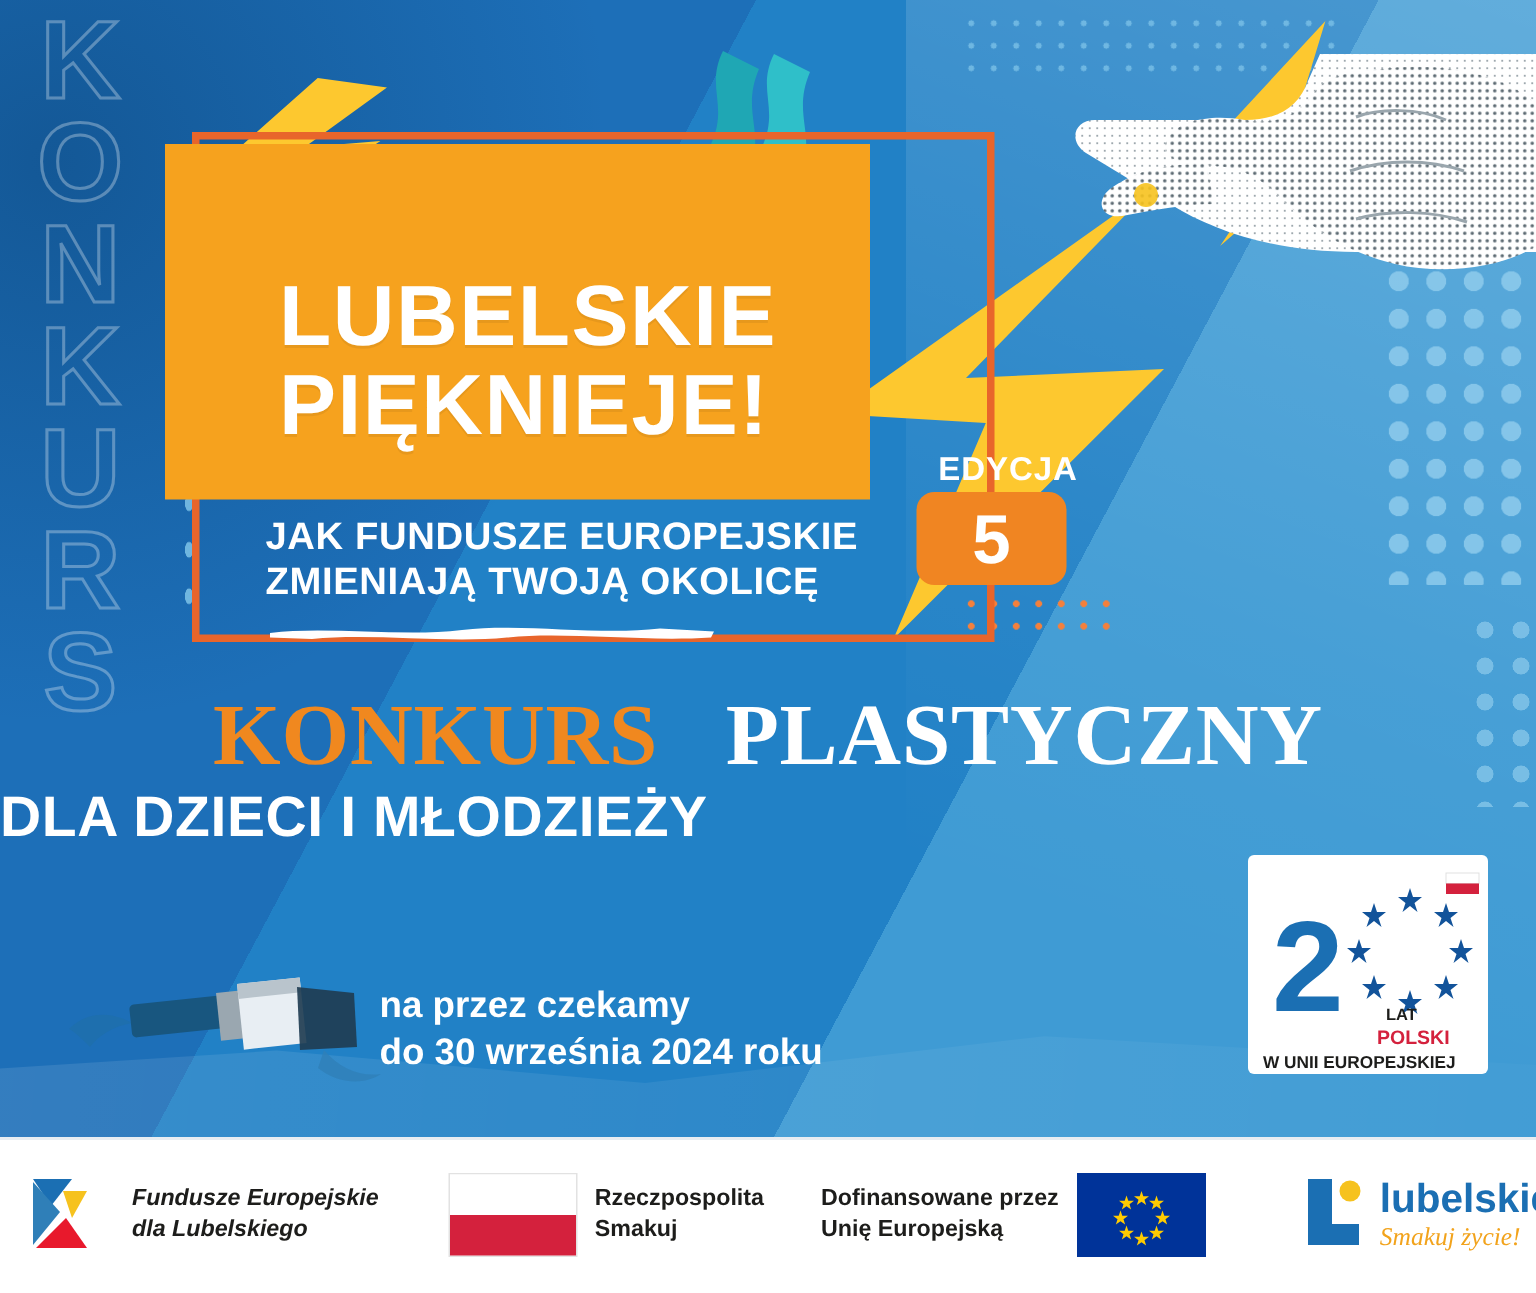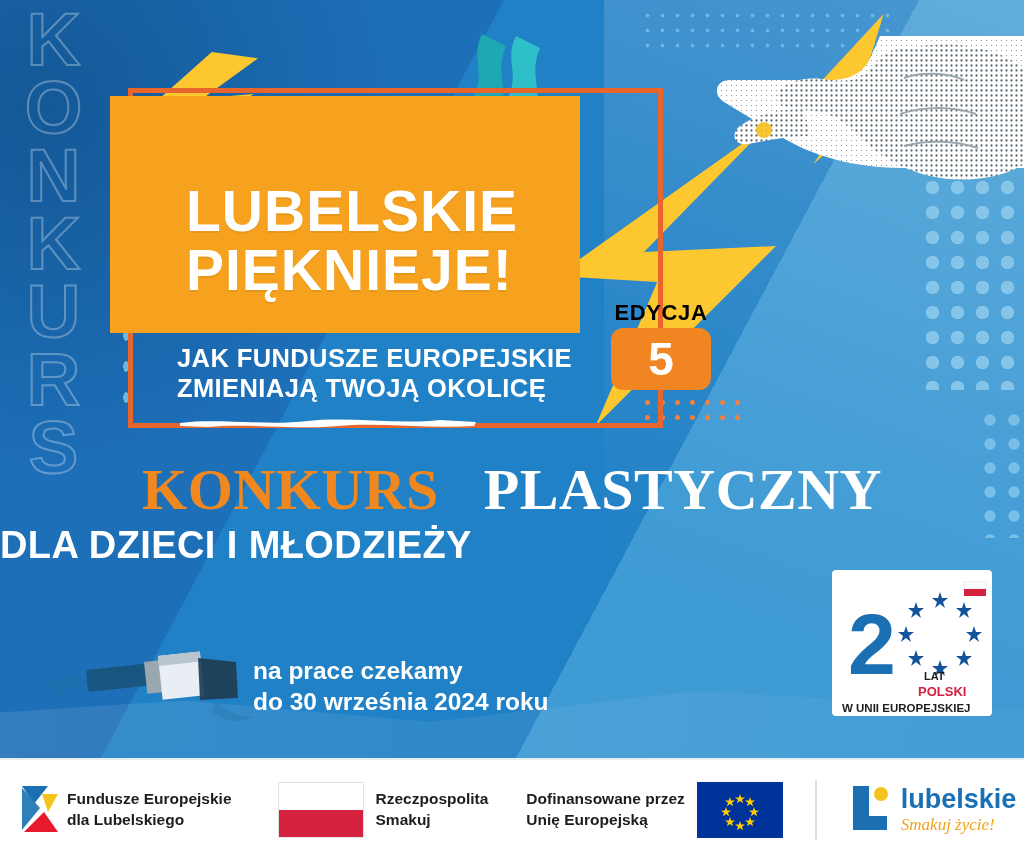--- a/index.html
+++ b/index.html
@@ -119,22 +119,22 @@
   
   .hand {
     position: absolute; right: 0px; top: 18px; width: 420px; height: 240px;
   }
 
   
   .edycja {
     position: absolute; left: 600px; top: 300px; width: 122px; height: 90px;
   }
   .edycja .label {
-    position: absolute; top: 0; left: 0; width: 122px;
-    text-align: center; color: #000000; font-weight: bold; font-size: 22px;
+    position: absolute; top: 0; left: 11px; width: 122px;
+    text-align: center; color: #ffffff; font-weight: bold; font-size: 22px;
     letter-spacing: .6px;
   }
   .edycja .chip {
     position: absolute; top: 28px; left: 11px; width: 100px; height: 62px;
     background: #f08522; border-radius: 12px;
     display: flex; align-items: center; justify-content: center;
   }
   .edycja .chip span {
     color: #ffffff; font-weight: bold; font-size: 46px; line-height: 1;
   }
@@ -294,21 +294,21 @@
       <rect x="46" y="30" width="62" height="22" rx="3" fill="#18567f" transform="rotate(-6 46 30)"></rect>
       <rect x="104" y="22" width="16" height="32" fill="#9aa7b0" transform="rotate(-6 104 22)"></rect>
       <rect x="118" y="16" width="42" height="44" fill="#e8eef3" transform="rotate(-6 118 16)"></rect>
       <rect x="118" y="16" width="42" height="10" fill="#b9c4cc" transform="rotate(-6 118 16)"></rect>
       <path d="M158 18 L196 22 L198 58 L160 60 Z" fill="#1f3d52" opacity="0.92"></path>
       <path d="M176 60 C186 72 200 78 214 76 C202 84 184 82 172 72 Z" fill="#2f7fb8" opacity="0.8"></path>
     </svg>
   </div>
 
   <div class="deadline">
-    <div>na prace czekamy</div>
+    <div>na przez czekamy</div>
     <div>do 30 września 2024 roku</div>
   </div>
 
   <div class="ue20">
     <svg viewBox="0 0 160 146" width="160" height="146">
       <text x="16" y="104" font-family="Liberation Sans, sans-serif" font-size="86" font-weight="bold" fill="#1b6fb3">2</text>
 
       <g fill="#1b6fb3">
         <circle cx="108" cy="56" r="0"></circle>
       </g>
@@ -338,21 +338,21 @@
 
     <div class="fitem" style="margin-left:18px;">
       <div class="fe-logo">
         <svg viewBox="0 0 46 56" width="46" height="56">
           <polygon points="4,4 30,4 16,22" fill="#1b6fb3"></polygon>
           <polygon points="4,6 4,48 22,26" fill="#2f7fb8"></polygon>
           <polygon points="6,50 26,30 40,50" fill="#e8192c"></polygon>
           <polygon points="24,12 40,12 30,30" fill="#f6c21e"></polygon>
         </svg>
       </div>
-      <div class="txt" style="margin-left:3px;">
+      <div class="txt" style="margin-left:24px;font-style:italic;">
         <div>Fundusze Europejskie</div>
         <div>dla Lubelskiego</div>
       </div>
     </div>
 
     <div class="fitem" style="margin-left:46px;">
       <div class="flag-pl">
         <div class="top"></div>
           <div class="bot"></div>
       </div>

